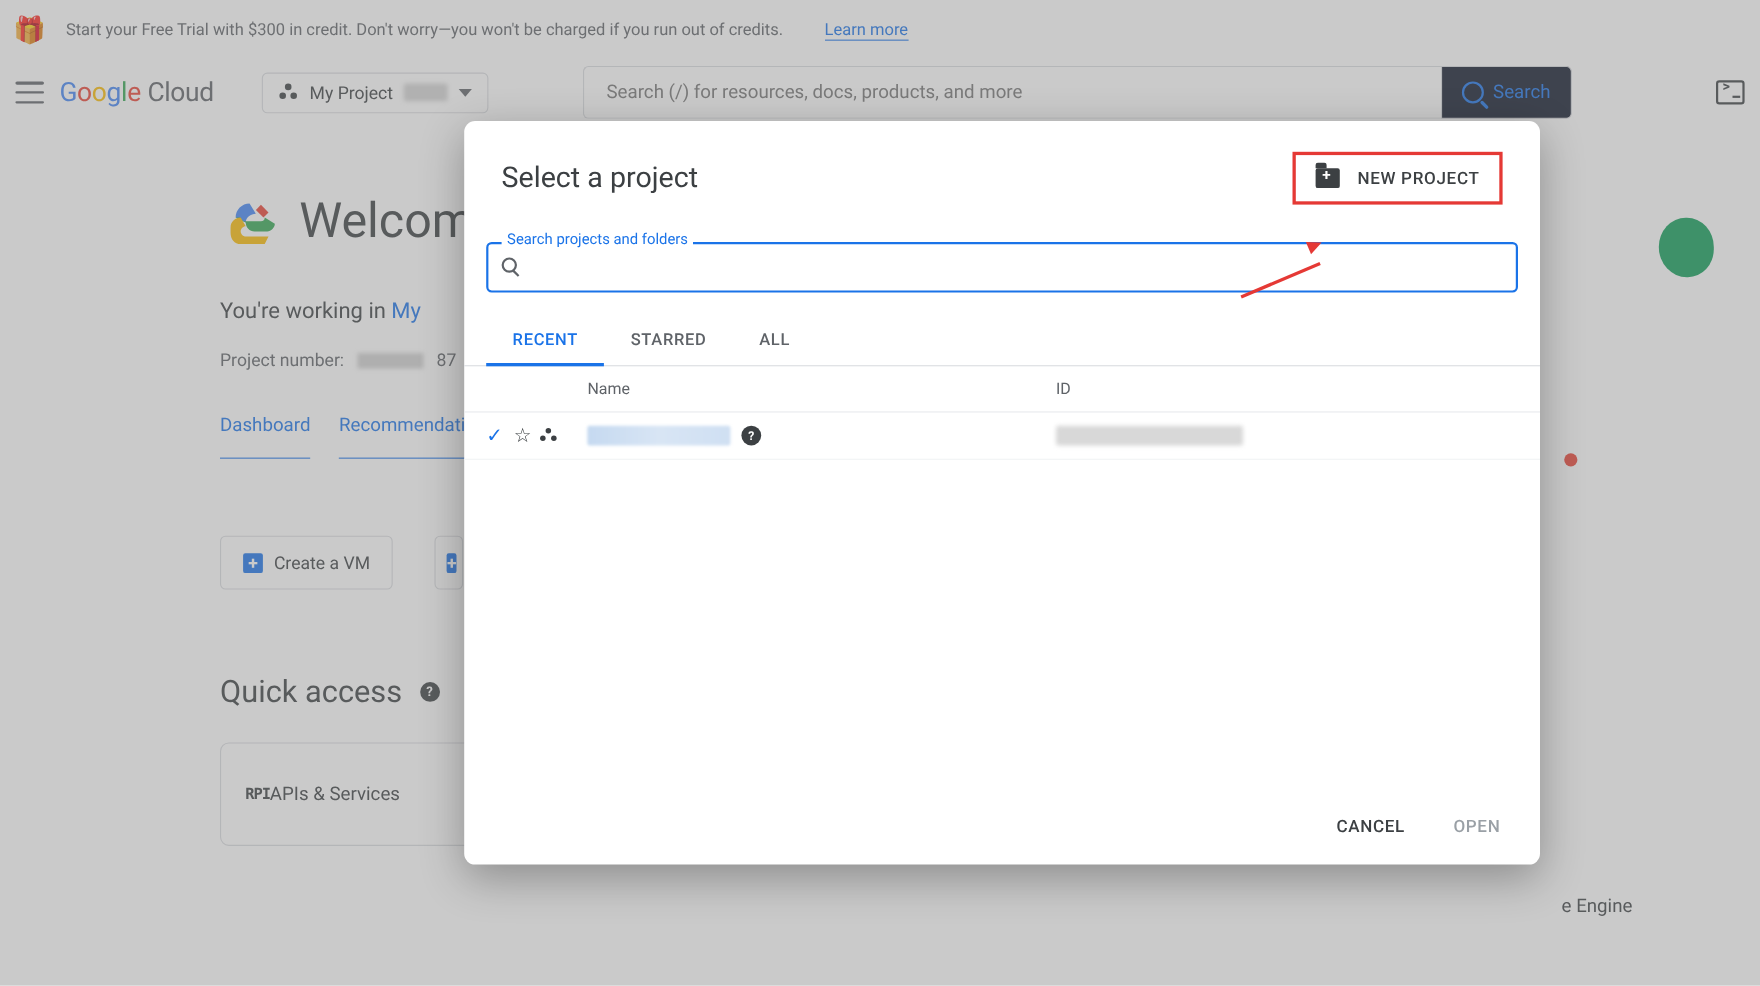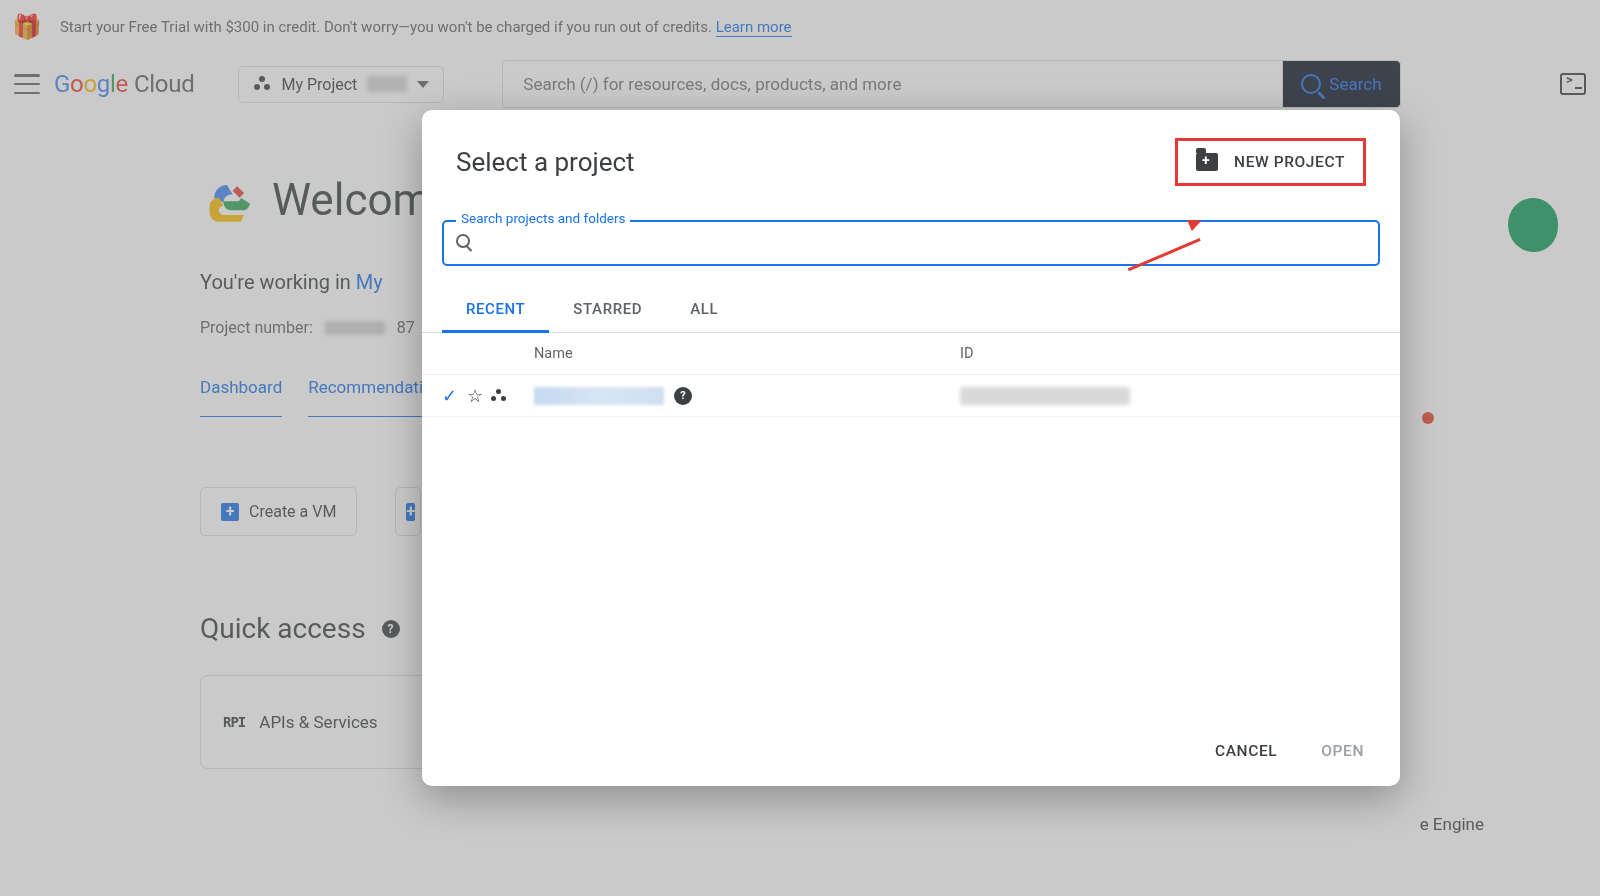--- a/index.html
+++ b/index.html
@@ -4,36 +4,36 @@
   <style>
     * { box-sizing: border-box; margin: 0; padding: 0; font-family: 'Google Sans', Roboto, Arial, sans-serif; }
     body { width: 1600px; height: 896px; background: #fff; overflow: hidden; position: relative; }
     
     
     .scrim { position: absolute; inset: 0; background: rgba(128,128,128,0.42); z-index: 5; }
     
     
     .banner { height: 54px; display:flex; align-items:center; padding: 0 12px; gap: 18px; color:#5f6368; font-size:15px;}
     .gift-icon { font-size: 24px; color:#3c4043; }
-    .banner a { color:#1a73e8; text-decoration: none; border-bottom:1px solid #1a73e8;}
+    .banner a { color:#1a73e8; text-decoration: none; border-bottom:1px solid #1a73e8;margin-left:34px;}
     
     
     .topbar { height:60px; display:flex; align-items:center; padding: 0 14px; gap: 14px;}
     .hamburger { width:26px; height:20px; display:flex; flex-direction:column; justify-content:space-between; cursor:pointer;}
     .hamburger span{height:2.5px; background:#5f6368; border-radius:2px;}
     .logo { font-size:24px; letter-spacing:-0.3px; display:flex; align-items:center;}
     .logo .g1{color:#4285F4}.logo .g2{color:#EA4335}.logo .g3{color:#FBBC05}.logo .g4{color:#4285F4}.logo .g5{color:#34A853}.logo .g6{color:#EA4335}
     .logo .cloud{color:#5f6368; margin-left:6px; font-weight:400;}
     .project-picker{ display:flex; align-items:center; gap:10px; border:1px solid #dadce0; border-radius:5px; padding:8px 14px; font-size:16px; color:#3c4043; cursor:pointer; margin-left:30px;}
     .dots-icon{width:18px;height:18px;position:relative}
     .dots-icon::before,.dots-icon::after,.dots-icon span{content:"";position:absolute;width:6px;height:6px;background:#3c4043;border-radius:50%}
     .dots-icon::before{top:1px;left:6px}.dots-icon span{top:9px;left:1px}.dots-icon::after{top:9px;left:11px}
     .pp-blur{width:40px;height:16px;background:#d4d4d4;filter:blur(2px);border-radius:2px}
     .caret-down{width:0;height:0;border-left:6px solid transparent;border-right:6px solid transparent;border-top:7px solid #5f6368}
-    .search-wrap{display:flex;margin-left:44px}
+    .search-wrap{display:flex;margin-left:72px}
     .search-input{width:780px;height:48px;border:1px solid #dadce0;border-right:none;border-radius:5px 0 0 5px;padding:0 20px;font-size:17px;color:#5f6368;background:#fff}
     .search-btn{display:flex;align-items:center;gap:8px;border:1px solid #dadce0;border-radius:0 5px 5px 0;padding:0 18px;font-size:17px;color:#1a73e8;background:#0f172a;cursor:pointer}
     .mag{width:20px;height:20px;border:2.5px solid #1a73e8;border-radius:50%;position:relative}
     .mag::after{content:"";position:absolute;width:2.5px;height:9px;background:#1a73e8;bottom:-8px;right:-3px;transform:rotate(-45deg);border-radius:2px}
     .shell-icon{margin-left:auto;width:26px;height:22px;border:2.5px solid #3c4043;border-radius:3px;position:relative;cursor:pointer}
     .shell-icon::before{content:">";position:absolute;top:-3px;left:4px;font-size:13px;color:#3c4043;font-weight:bold}
     .shell-icon::after{content:"";position:absolute;bottom:4px;left:13px;width:7px;height:2px;background:#3c4043}
     
     
     .main{padding: 60px 200px}
@@ -44,21 +44,21 @@
     .working a{color:#1a73e8;text-decoration:none}
     .projnum{font-size:16px;color:#5f6368;margin-top:24px;display:flex;align-items:center;gap:12px}
     .pn-blur{width:60px;height:14px;background:#d0d0d0;filter:blur(2px)}
     .tabs-row{margin-top:40px;display:flex;gap:26px}
     .tabs-row a{color:#1a73e8;font-size:17px;text-decoration:none;border-bottom:1.5px solid #1a73e8;padding-bottom:19px}
     .btns-row{margin-top:70px;display:flex;gap:38px}
     .btn-outline{display:flex;align-items:center;gap:10px;border:1px solid #dadce0;border-radius:5px;padding:14px 20px;font-size:16px;color:#3c4043;cursor:pointer}
     .plus-box{width:18px;height:18px;background:#1a73e8;color:white;display:flex;align-items:center;justify-content:center;font-size:16px;font-weight:bold;border-radius:2px}
     .qa-title{font-size:28px;color:#3c4043;margin-top:76px;display:flex;align-items:center;gap:16px}
     .help-circle{width:18px;height:18px;border-radius:50%;background:#3c4043;color:white;display:flex;align-items:center;justify-content:center;font-size:12px;font-weight:bold}
-    .card{border:1px solid #dadce0;border-radius:8px;padding:36px 22px;margin-top:30px;display:flex;align-items:center;gap:14px;width:330px;font-size:17px;color:#3c4043}
+    .card{border:1px solid #dadce0;border-radius:8px;padding:36px 22px;margin-top:30px;display:flex;align-items:center;width:330px;font-size:17px;color:#3c4043}
     .api-icon{font-family:monospace;font-size:14px;letter-spacing:-1px;font-weight:bold}
     .green-blob{position:absolute;top:198px;right:42px;width:50px;height:54px;background:#0f9d58;border-radius:50% 50% 48% 52%}
     .red-dot{position:absolute;top:412px;right:166px;width:12px;height:12px;background:#ea4335;border-radius:50%}
     .engine-text{position:absolute;top:814px;right:116px;font-size:17px;color:#3c4043}
     
     
     .modal{position:absolute;top:110px;left:422px;width:978px;height:676px;background:#fff;border-radius:10px;box-shadow:0 12px 40px rgba(0,0,0,0.3);z-index:10;display:flex;flex-direction:column}
     .modal-head{padding:28px 34px 20px;display:flex;align-items:center;justify-content:space-between}
     .modal-title{font-size:26px;color:#3c4043}
     .new-proj-btn{display:flex;align-items:center;gap:16px;padding:12px 18px;cursor:pointer;border:3px solid #e53935;font-size:15.5px;letter-spacing:0.6px;color:#3c4043;font-weight:500}

